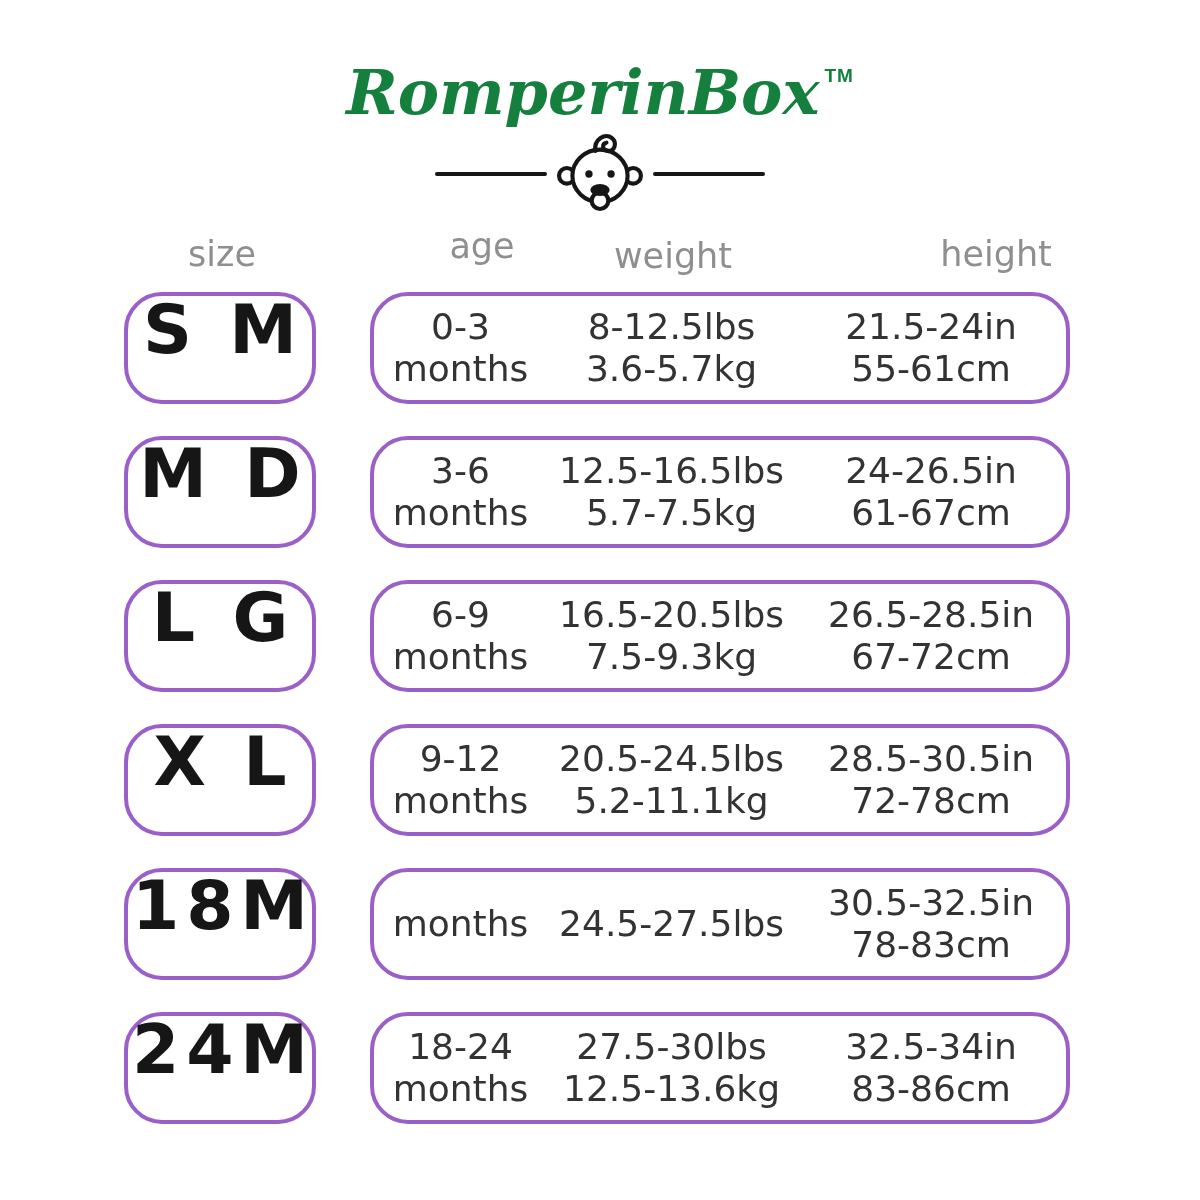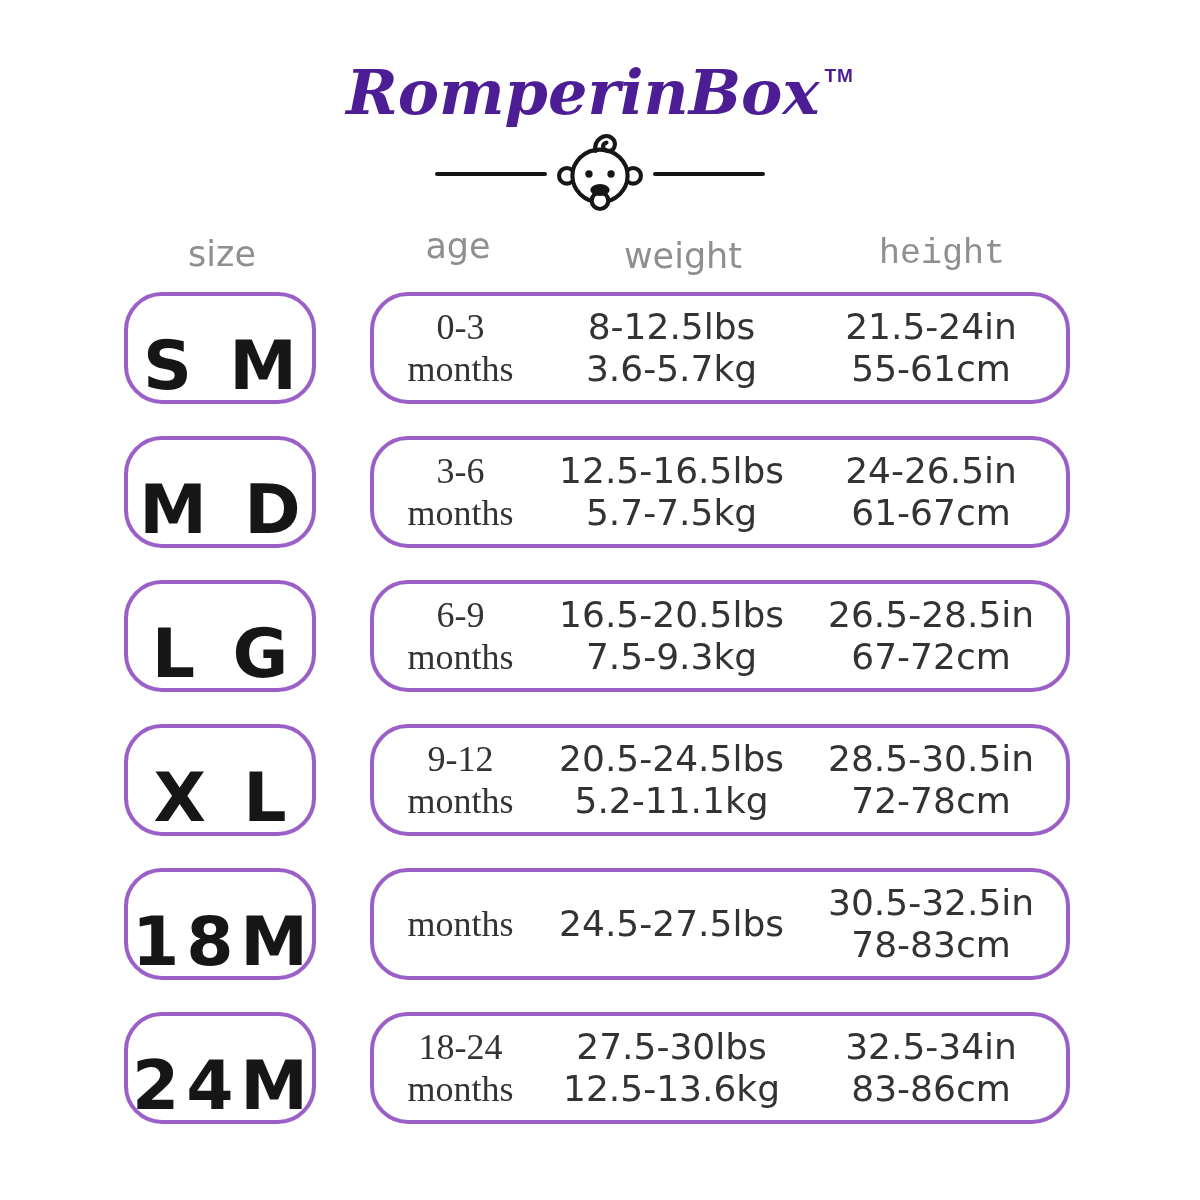--- a/index.html
+++ b/index.html
@@ -1,51 +1,51 @@
 <!DOCTYPE html>
 <html><head>
 <meta charset="utf-8">
 <style>
   html,body{margin:0;padding:0;background:#ffffff;}
   body{width:1200px;height:1200px;font-family:"DejaVu Sans",sans-serif;}
   .page{position:relative;width:1200px;height:1200px;background:#ffffff;overflow:hidden;}
 
   
-  .logo{position:absolute;top:56px;left:0;right:0;text-align:center;color:#4c1d95;white-space:nowrap;}
+  .logo{position:absolute;top:56px;left:0;right:0;text-align:center;color:#15803d;white-space:nowrap;}
   .logo-name{font-family:"DejaVu Serif","Liberation Serif",serif;font-style:italic;font-weight:700;
              font-size:62px;letter-spacing:0px;}
   .tm{display:inline-block;font-family:"Liberation Sans",sans-serif;font-style:normal;font-weight:700;
       font-size:19px;position:relative;top:-32px;margin-left:5px;letter-spacing:1px;}
 
   
   .divider{position:absolute;top:128px;left:0;right:0;display:flex;justify-content:center;
            align-items:flex-start;gap:7px;}
   .divider-line{width:112px;height:4px;background:#161616;border-radius:2px;margin-top:44px;}
   .baby-icon{display:block;}
 
   
   .headers{position:absolute;top:230px;left:0;width:100%;height:46px;
            color:#8f8f8f;font-size:35px;}
   .hdr{position:absolute;transform:translateX(-50%);white-space:nowrap;}
   .hdr-size{left:222px;top:4px;}
-  .hdr-age{left:458px;top:-4px;}
-  .hdr-weight{left:673px;top:6px;margin-left:10px;}
-  .hdr-height{left:942px;top:4px;font-family:Liberation Mono, monospace;}
+  .hdr-age{left:482px;top:-4px;}
+  .hdr-weight{left:673px;top:6px;}
+  .hdr-height{left:996px;top:4px;}
 
   
   .rows{position:absolute;top:292px;left:124px;display:flex;flex-direction:column;gap:32px;}
   .row{display:flex;gap:54px;}
   .size-box{box-sizing:border-box;width:192px;height:112px;border:4.5px solid #9B5FC8;
-            border-radius:38px;background:#fff;display:flex;align-items:flex-end;justify-content:center;}
+            border-radius:38px;background:#fff;display:flex;align-items:flex-start;justify-content:center;}
   .size-label{font-size:68px;font-weight:700;color:#161616;letter-spacing:0.1em;padding-left:0.1em;
               line-height:1;white-space:nowrap;}
   .data-box{box-sizing:border-box;width:700px;height:112px;border:4.5px solid #9B5FC8;
             border-radius:38px;background:#fff;display:flex;align-items:center;}
   .col{text-align:center;color:#333333;font-size:36px;line-height:1.18;white-space:nowrap;}
-  .col-age{width:25%;font-family:Liberation Serif, serif;}
+  .col-age{width:25%;}
   .col-weight{width:36%;}
   .col-height{width:39%;}
 </style>
 </head>
 <body>
 
 <div class="page">
 
   <div class="logo">
     <span class="logo-name">RomperinBox</span><span class="tm">TM</span>

